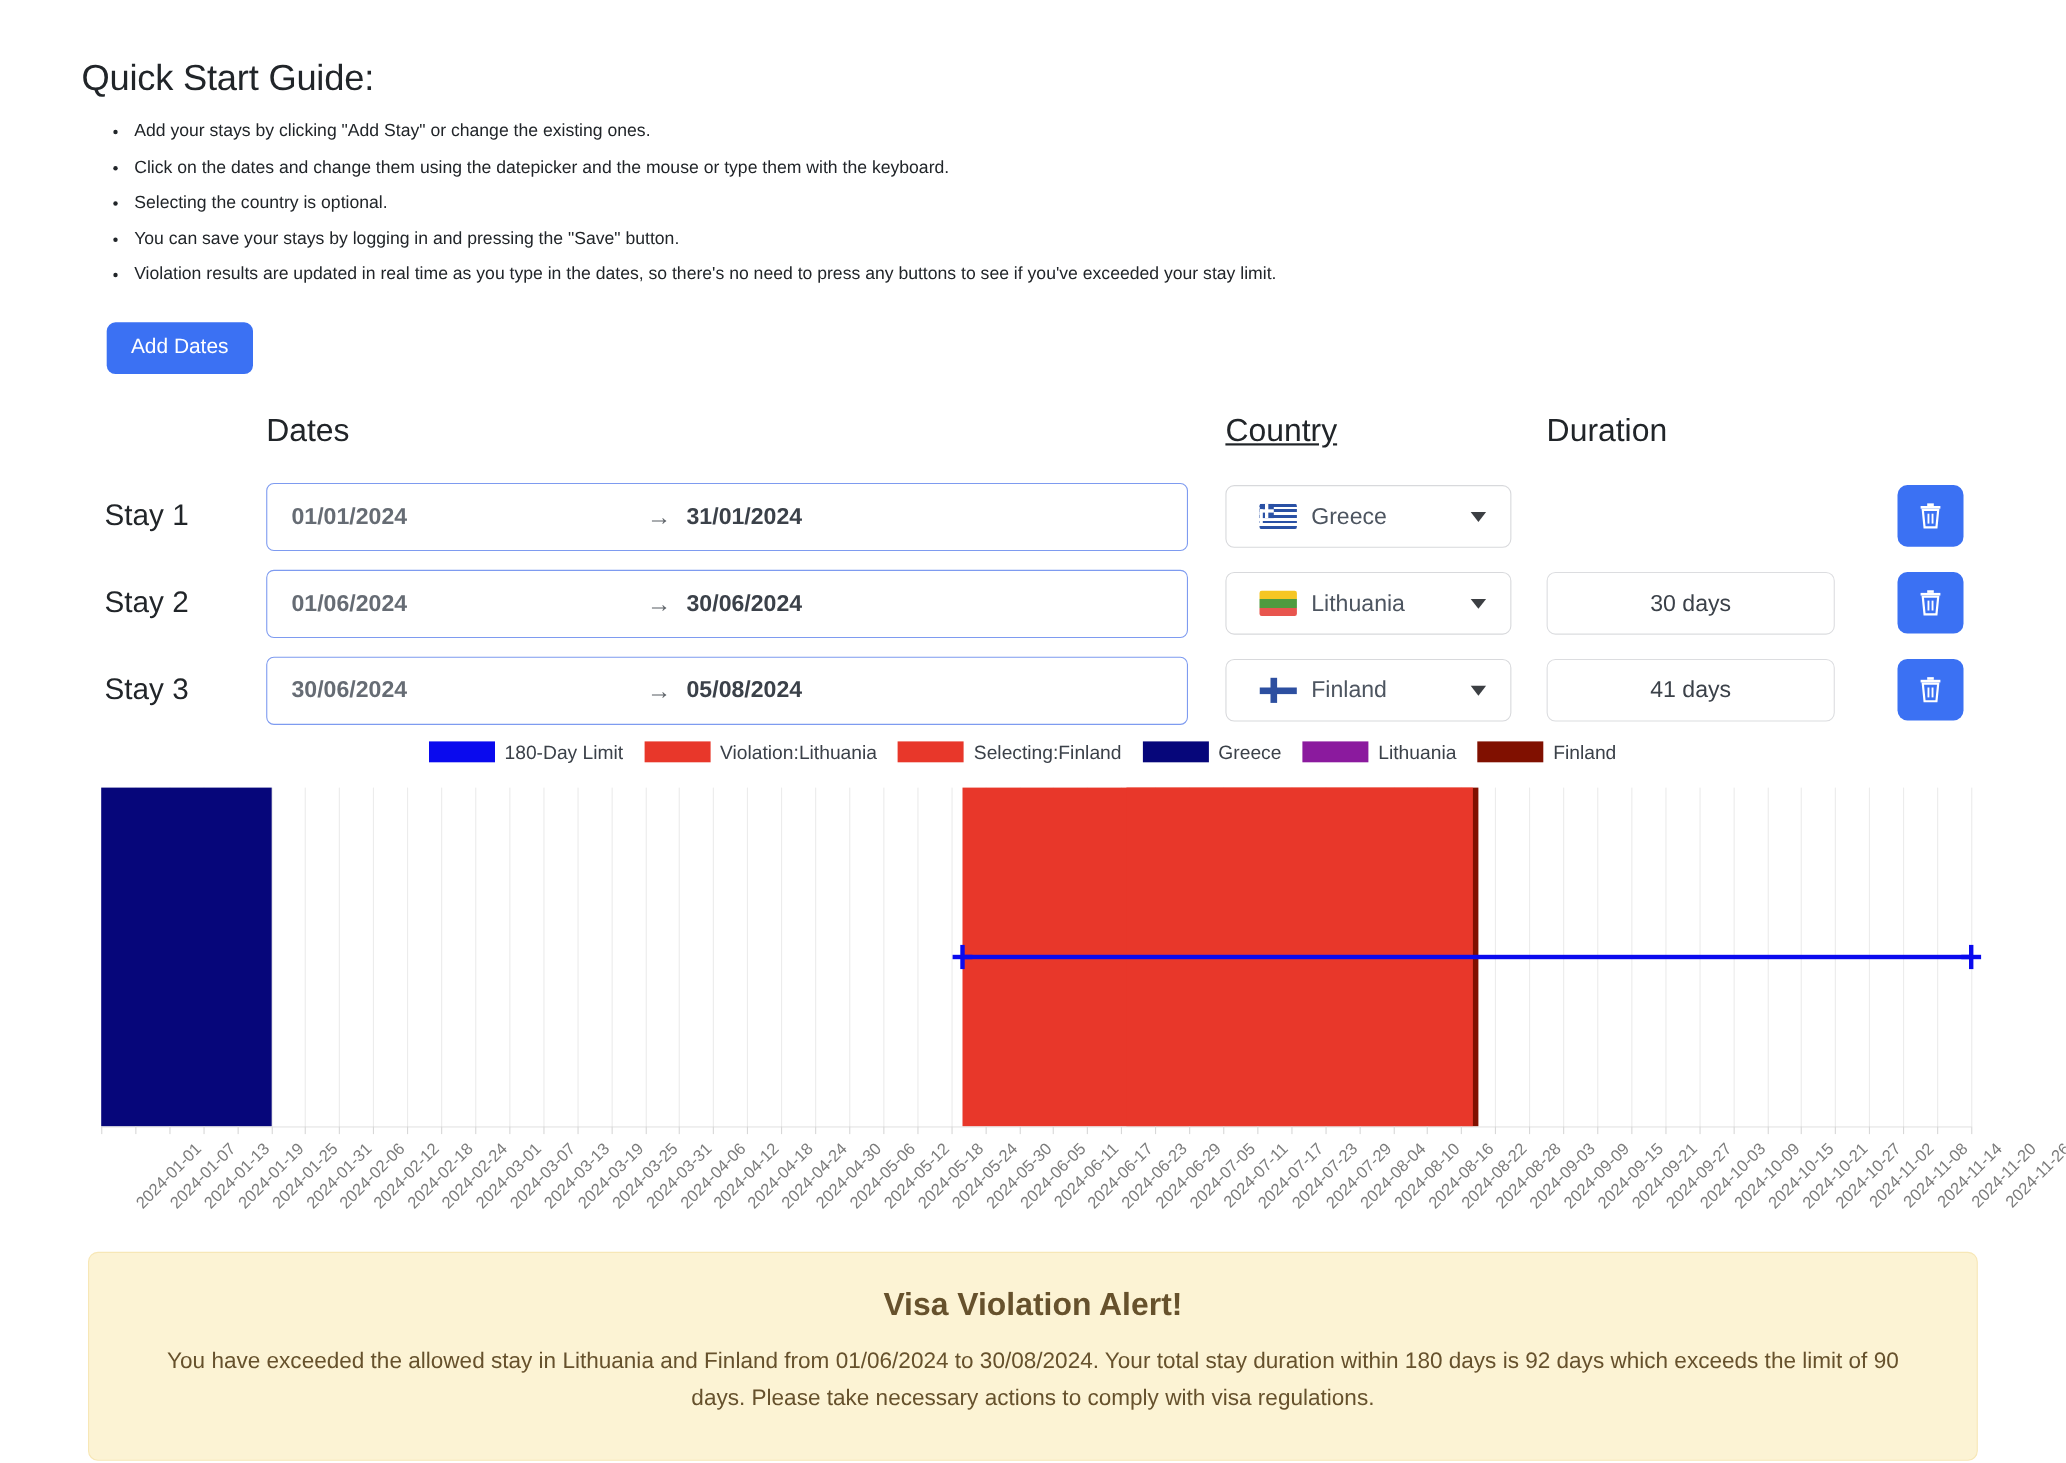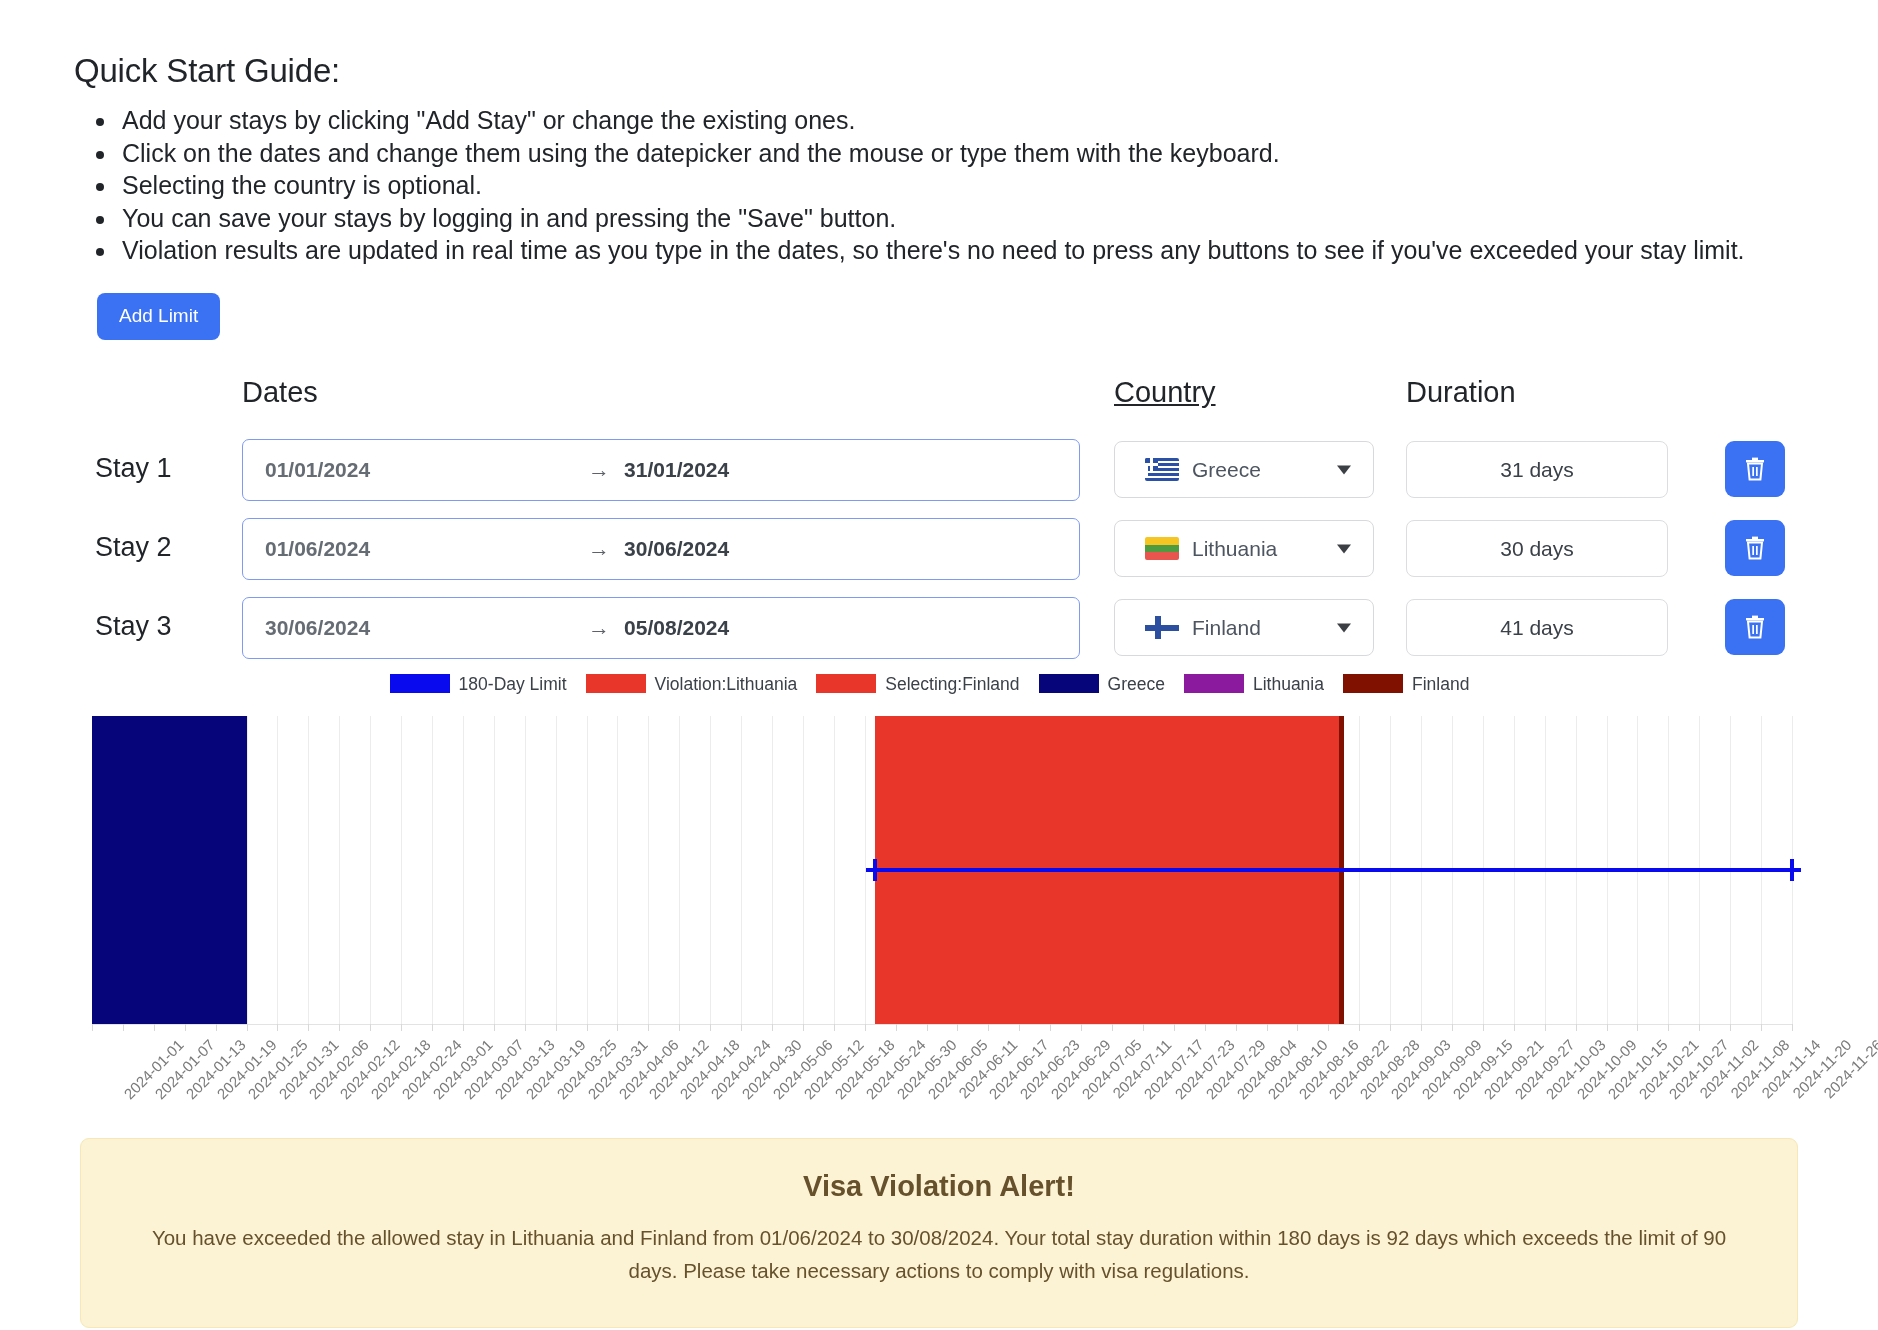--- a/index.html
+++ b/index.html
@@ -17,21 +17,21 @@
     position: absolute; left: 74px; top: 8px;
     font-size: 33px; font-weight: 400; color: #212529;
     letter-spacing: -0.2px;
   }
   .guide-list {
     position: absolute; left: 74px; top: 60px;
     margin: 0; padding-left: 44px;
     list-style: disc;
   }
   .guide-list li {
-    font-size: 25px; color: #212529; line-height: 32.6px;
+    font-size: 16px; color: #212529; line-height: 32.6px;
     padding-left: 4px;
   }
 
   
   .add-stay-btn {
     position: absolute; left: 97px; top: 249px;
     background: #3b71f3; color: #ffffff;
     border: none; border-radius: 8px;
     padding: 12px 22px;
     font-size: 19px; font-family: "Liberation Sans", sans-serif;
@@ -228,42 +228,41 @@
 
   <div class="guide-title">Quick Start Guide:</div>
   <ul class="guide-list">
     <li>Add your stays by clicking "Add Stay" or change the existing ones.</li>
     <li>Click on the dates and change them using the datepicker and the mouse or type them with the keyboard.</li>
     <li>Selecting the country is optional.</li>
     <li>You can save your stays by logging in and pressing the "Save" button.</li>
     <li>Violation results are updated in real time as you type in the dates, so there's no need to press any buttons to see if you've exceeded your stay limit.</li>
   </ul>
 
-  <button class="add-stay-btn">Add Limit</button>
+  <button class="add-stay-btn">Add Dates</button>
 
   <div class="stays">
     <div class="col-head head-dates">Dates</div>
     <div class="col-head head-country">Country</div>
     <div class="col-head head-duration">Duration</div>
 
     <div class="stay-row r1">
       <div class="stay-label">Stay 1</div>
       <div class="date-field">
         <span class="date-from">01/01/2024</span>
         <span class="date-arrow">→</span>
         <span class="date-to">31/01/2024</span>
       </div>
       <div class="country-field">
         <span class="flag flag-greece">
             <i></i>
           </span>
         <span class="country-name">Greece</span>
         <span class="caret"></span>
       </div>
-      <div class="duration-field">31 days</div>
       <button class="delete-btn">
         <svg width="22" height="24" viewBox="0 0 22 24">
           <rect x="2" y="3" width="18" height="2.4" fill="#ffffff"></rect>
           <rect x="8" y="0.6" width="6" height="2.4" fill="#ffffff"></rect>
           <path d="M4 6.5 L18 6.5 L16.4 22.5 L5.6 22.5 Z" fill="none" stroke="#ffffff" stroke-width="2"></path>
           <rect x="8.3" y="10" width="1.7" height="9" fill="#ffffff"></rect>
           <rect x="12" y="10" width="1.7" height="9" fill="#ffffff"></rect>
         </svg>
       </button>
     </div>

